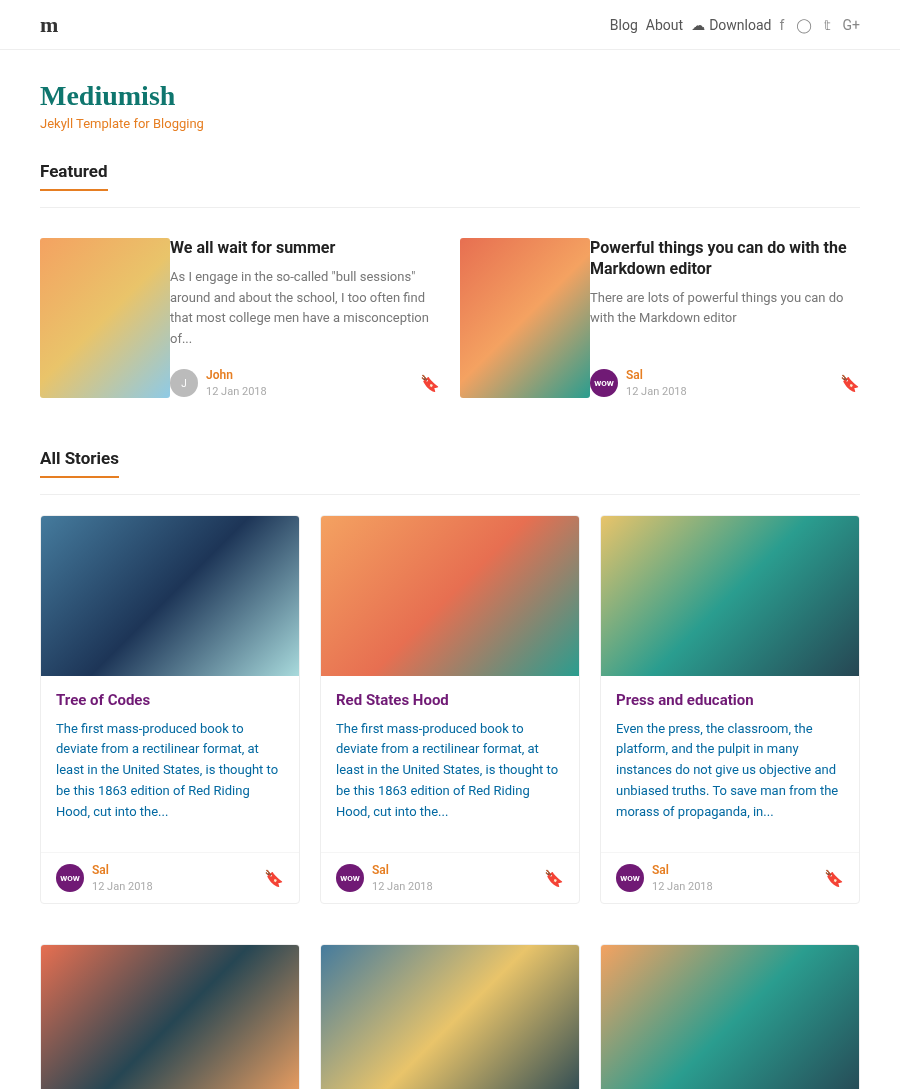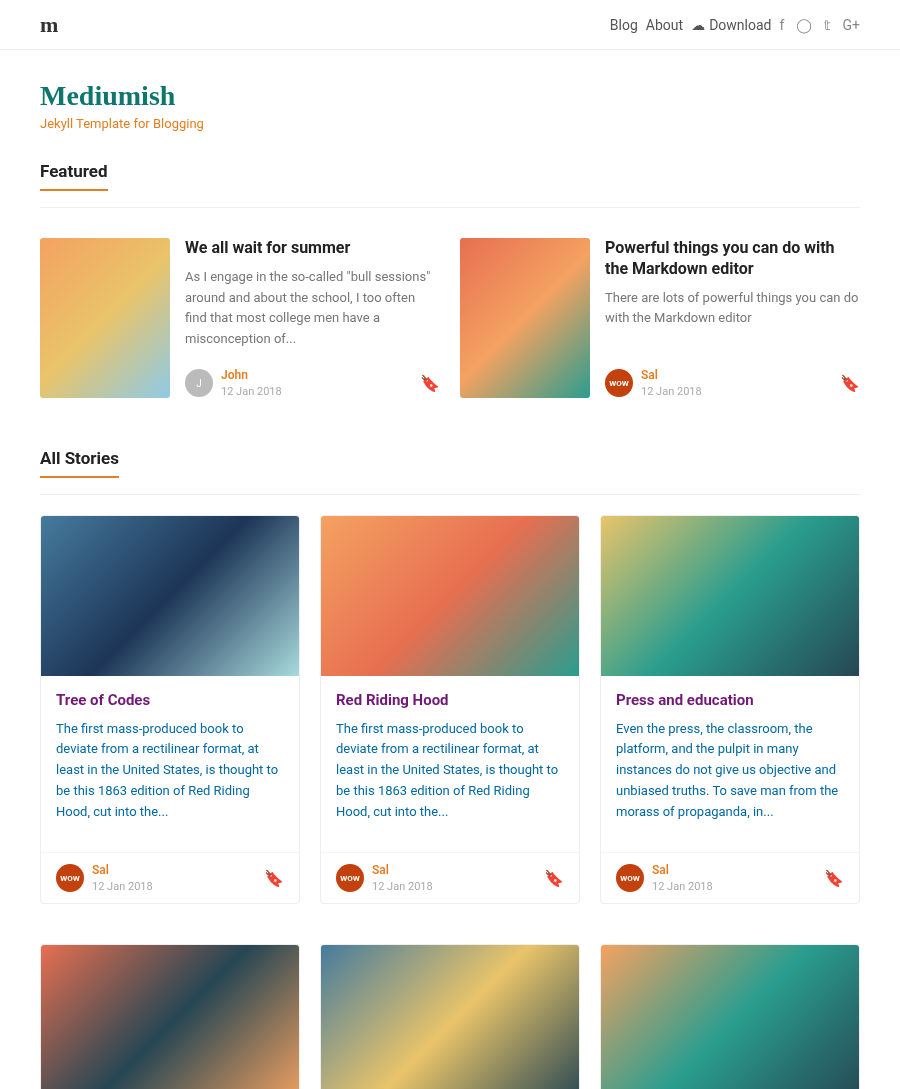--- a/index.html
+++ b/index.html
@@ -21,21 +21,21 @@
     .site-title { font-family: Georgia, serif; font-size: 28px; font-weight: bold; color: #0f766e; margin-bottom: 4px; }
     .site-subtitle { color: #e67e22; font-size: 13px; margin-bottom: 30px; }
 
     
     .section-header { font-size: 17px; font-weight: bold; color: #222; margin-bottom: 0; padding-bottom: 8px; border-bottom: 2px solid #e67e22; display: inline-block; margin-bottom: 16px; }
     .section-divider { border: none; border-top: 1px solid #eee; margin-bottom: 20px; }
 
     
     .featured-section { margin-bottom: 40px; }
     .featured-grid { display: grid; grid-template-columns: 1fr 1fr; gap: 20px; }
-    .featured-card { display: flex; gap: 15px; padding: 10px 0; }
+    .featured-card { display: flex; padding: 10px 0; }
     .featured-img-placeholder { width: 130px; height: 160px; flex-shrink: 0; border-radius: 3px; background: #ddd; }
     .featured-content { flex: 1; display: flex; flex-direction: column; justify-content: space-between; }
     .featured-title { font-size: 16px; font-weight: bold; color: #222; margin-bottom: 8px; line-height: 1.3; }
     .featured-excerpt { font-size: 13px; color: #777; line-height: 1.6; margin-bottom: 12px; flex: 1; }
     .featured-meta { display: flex; align-items: center; justify-content: space-between; }
     .author-info { display: flex; align-items: center; gap: 8px; }
     .author-avatar { width: 28px; height: 28px; border-radius: 50%; background: #bbb; flex-shrink: 0; overflow: hidden; }
     .author-name { font-size: 12px; color: #e67e22; font-weight: 600; display: block; }
     .author-date { font-size: 11px; color: #aaa; }
     .bookmark-icon { color: #ccc; font-size: 16px; cursor: pointer; }
@@ -53,21 +53,21 @@
     
     .img-summer { background: linear-gradient(135deg, #f4a261, #e9c46a, #8ecae6); }
     .img-markdown { background: linear-gradient(135deg, #e76f51, #f4a261, #2a9d8f); }
     .img-tree { background: linear-gradient(135deg, #457b9d, #1d3557, #a8dadc); }
     .img-redhood { background: linear-gradient(135deg, #f4a261, #e76f51, #2a9d8f); }
     .img-press { background: linear-gradient(135deg, #e9c46a, #2a9d8f, #264653); }
     .img-pebble { background: linear-gradient(135deg, #e76f51, #264653, #f4a261); }
     .img-intelligence { background: linear-gradient(135deg, #457b9d, #e9c46a, #264653); }
     .img-mdown { background: linear-gradient(135deg, #f4a261, #2a9d8f, #264653); }
 
-    .author-avatar-purple { background: #c2410c; display: flex; align-items: center; justify-content: center; color: white; font-size: 8px; font-weight: bold; }
+    .author-avatar-purple { background: #701a75; display: flex; align-items: center; justify-content: center; color: white; font-size: 8px; font-weight: bold; }
     .author-avatar-gray { background: #bbb; display: flex; align-items: center; justify-content: center; color: white; font-size: 10px; }
 
     .highlight-text { color: #e67e22; }
   </style>
 </head>
 <body>
 
 <header class="header">
   <div class="header-logo">m</div>
   <nav class="header-nav">
@@ -158,21 +158,21 @@
               <span class="author-date">12 Jan 2018</span>
             </div>
           </div>
           <span class="bookmark-icon">🔖</span>
         </div>
       </div>
 
       <div class="story-card">
         <div class="story-img-placeholder img-redhood" style="height:160px;"></div>
         <div class="story-content">
-          <div class="story-title">Red Riding Hood</div>
+          <div class="story-title">Red States Hood</div>
           <div class="story-excerpt">The first mass-produced book to deviate from a rectilinear format, at least in the United States, is thought to be this 1863 edition of Red Riding Hood, cut into the...</div>
         </div>
         <div class="story-meta">
           <div class="author-info">
             <div class="author-avatar author-avatar-purple">WOW</div>
             <div>
               <span class="author-name">Sal</span>
               <span class="author-date">12 Jan 2018</span>
             </div>
           </div>

